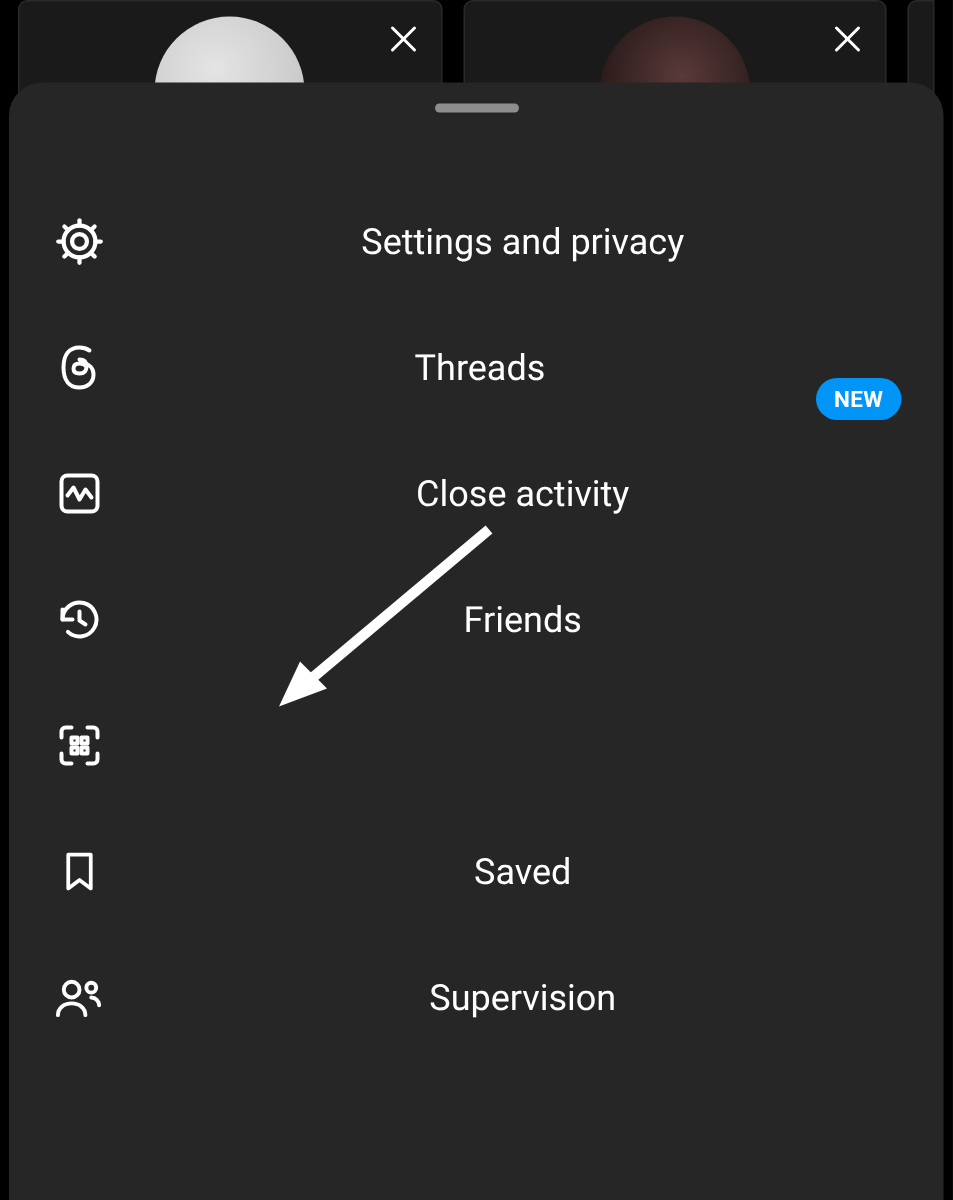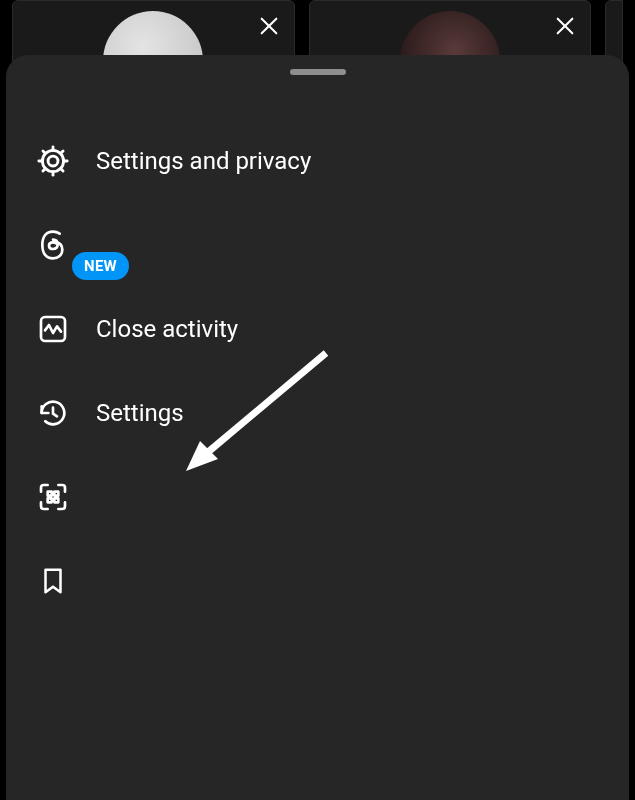--- a/index.html
+++ b/index.html
@@ -20,21 +20,21 @@
     .bg-card.right .avatar { background: radial-gradient(circle at 55% 40%, #5a3a3a 0%, #2a1a1a 70%, #1a0f0f 100%); }
     .bg-card.far-right { flex: 0 0 18px; border-left: 1px solid #2a2a2a; border-radius: 6px 0 0 6px; }
     .sheet {
       position: absolute; top: 55px; left: 6px; right: 6px; bottom: 0; background: #262626; border-radius: 22px 22px 0 0; padding-top: 14px;
     }
     .handle {
       width: 56px; height: 6px; background: #8e8e8e; border-radius: 3px; margin: 0 auto;
     }
     .menu {
       margin-top: 44px;
-      display: flex; flex-direction: column;
+      display: flex; flex-direction: column; text-align: center;
     }
     .menu-item {
       display: flex; align-items: center; padding: 0 28px; height: 84px; cursor: pointer;
     }
     .menu-item .icon-slot {
       width: 38px; height: 38px; display: flex; align-items: center; justify-content: center; color: #fff; flex: 0 0 38px;
     }
     .menu-item .label {
       color: #fff; font-size: 24px; font-weight: 400; margin-left: 24px; flex: 1;
     }
@@ -94,20 +94,21 @@
       <span class="label">Settings and privacy</span>
     </div>
 
     <div class="menu-item">
       <span class="icon-slot">
         <svg width="32" height="32" viewBox="0 0 24 24" fill="none" stroke="#fff" stroke-width="2" stroke-linecap="round">
           <path d="M17 3.5C15.5 2.5 13.8 2 12 2 7 2 4 5.5 4 12s3 10 8 10c4 0 7-2.5 7-6.5 0-3-2-5-4.5-5.5"></path>
           <path d="M12 8c2 0 3.5 1 3.5 3.5S14 15 12 15s-3-1-3-2.5 1-2.5 3-2.5c1.5 0 2.5.5 3.5 1.5"></path>
         </svg>
       </span>
+      <span class="label">Threads</span>
       <span class="badge">NEW</span>
     </div>
 
     <div class="menu-item">
       <span class="icon-slot">
         <svg width="32" height="32" viewBox="0 0 24 24" fill="none" stroke="#fff" stroke-width="2" stroke-linejoin="round" stroke-linecap="round">
           <rect x="3" y="3" width="18" height="18" rx="3"></rect>
           <polyline points="6,13 9,9 12,15 15,10 18,14"></polyline>
         </svg>
       </span>
@@ -115,21 +116,21 @@
     </div>
 
     <div class="menu-item">
       <span class="icon-slot">
         <svg width="32" height="32" viewBox="0 0 24 24" fill="none" stroke="#fff" stroke-width="2" stroke-linecap="round" stroke-linejoin="round">
           <path d="M3.5 12a8.5 8.5 0 1 1 2.7 6.2"></path>
           <polyline points="3.5,7 3.5,12 8.5,12"></polyline>
           <polyline points="12,8 12,12.5 15,14.5"></polyline>
         </svg>
       </span>
-      <span class="label">Settings</span>
+      <span class="label">Friends</span>
     </div>
 
     <div class="menu-item">
       <span class="icon-slot">
         <svg width="32" height="32" viewBox="0 0 24 24" fill="none" stroke="#fff" stroke-width="2" stroke-linecap="round" stroke-linejoin="round">
           <path d="M8 3H5a2 2 0 0 0-2 2v3"></path>
           <path d="M16 3h3a2 2 0 0 1 2 2v3"></path>
           <path d="M8 21H5a2 2 0 0 1-2-2v-3"></path>
           <path d="M16 21h3a2 2 0 0 0 2-2v-3"></path>
           <rect x="8" y="8" width="3" height="3"></rect>
@@ -139,22 +140,34 @@
         </svg>
       </span>
     </div>
 
     <div class="menu-item">
       <span class="icon-slot">
         <svg width="30" height="34" viewBox="0 0 24 24" fill="none" stroke="#fff" stroke-width="2" stroke-linejoin="round" stroke-linecap="round">
           <path d="M6 3h12v18l-6-4.5L6 21V3z"></path>
         </svg>
       </span>
+      <span class="label">Saved</span>
     </div>
 
+    <div class="menu-item">
+      <span class="icon-slot">
+        <svg width="34" height="32" viewBox="0 0 26 24" fill="none" stroke="#fff" stroke-width="2" stroke-linecap="round" stroke-linejoin="round">
+          <circle cx="9" cy="8" r="4"></circle>
+          <path d="M2 21c0-3.5 3-6 7-6s7 2.5 7 6"></path>
+          <circle cx="19" cy="7" r="2.5"></circle>
+          <path d="M23 16c0-2.2-1.8-4-4-4"></path>
+        </svg>
+      </span>
+      <span class="label">Supervision</span>
+    </div>
 
 
   </div>
 
   <div class="arrow-overlay">
     <svg width="170" height="140" viewBox="0 0 170 140">
       <defs>
         <marker id="ah" markerWidth="12" markerHeight="12" refX="3" refY="6" orient="auto">
           <path d="M0,0 L12,6 L0,12 L3,6 Z" fill="#fff"></path>
         </marker>

